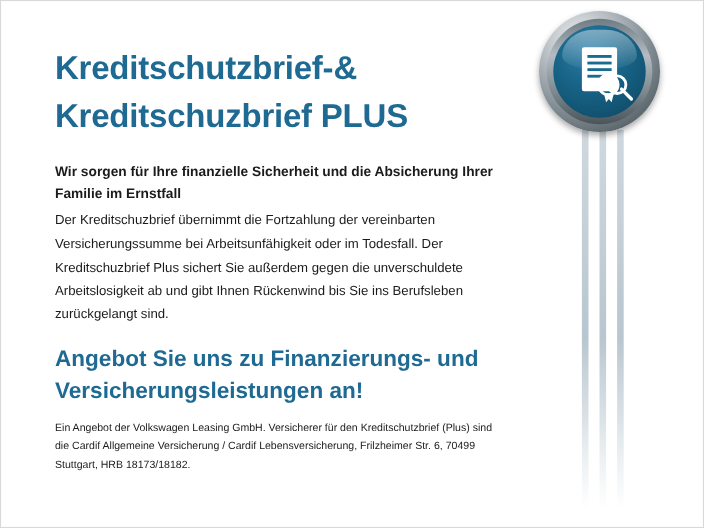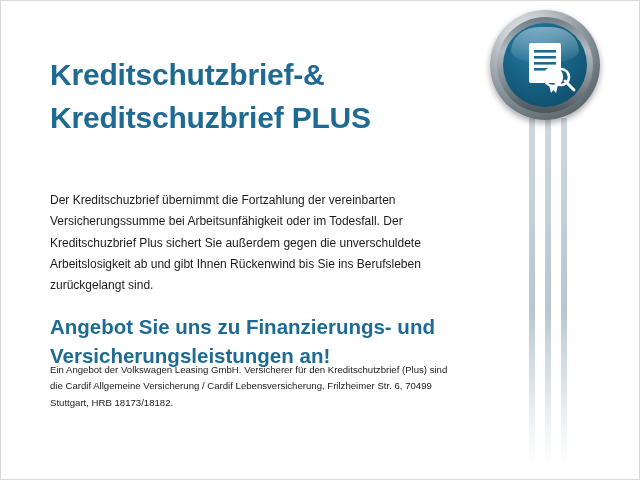--- a/index.html
+++ b/index.html
@@ -87,21 +87,21 @@
     width: 68px; height: 36px;
     border-radius: 50% 50% 55% 55% / 80% 80% 40% 40%;
     background: linear-gradient(to bottom, rgba(255,255,255,0.42), rgba(255,255,255,0.04));
   }
   .seal svg { position: absolute; left: 13px; top: 13px; }
 
   
   .headline {
     position: absolute;
     left: 50px;
-    top: 34px;
+    top: 22px;
     width: 430px;
     color: #1f6a92;
     font-size: 30px;
     font-weight: bold;
     line-height: 1.42;
     letter-spacing: -0.2px;
   }
   .headline .l2 { display: block; }
 
   
@@ -136,21 +136,21 @@
     color: #1f6a92;
     font-size: 20.5px;
     font-weight: bold;
     line-height: 1.45;
   }
 
   
   .legal {
     position: absolute;
     left: 50px;
-    top: 352px;
+    top: 372px;
     width: 400px;
     color: #1b1b1b;
     font-size: 9.6px;
     line-height: 1.72;
   }
 </style>
 </head>
 <body>
 
 <div id="page">
@@ -178,20 +178,21 @@
       <path d="M62 58 l9 9" stroke="#ffffff" stroke-width="3" stroke-linecap="round" fill="none"></path>
       <circle cx="58" cy="54" r="8" fill="none" stroke="#ffffff" stroke-width="2.6"></circle>
     </svg>
   </div>
 
   <h1 class="headline">
     <span class="l1">Kreditschutzbrief-&amp;</span>
     <span class="l2">Kreditschuzbrief PLUS</span>
   </h1>
 
+  <p class="lead">Wir sorgen für Ihre finanzielle Sicherheit und die Absicherung Ihrer Familie im Ernstfall</p>
 
   <p class="body-par">Der Kreditschuzbrief übernimmt die Fortzahlung der vereinbarten Versicherungssumme bei Arbeitsunfähigkeit oder im Todesfall. Der Kreditschuzbrief Plus sichert Sie außerdem gegen die unverschuldete Arbeitslosigkeit ab und gibt Ihnen Rückenwind bis Sie ins Berufsleben zurückgelangt sind.</p>
 
   <p class="cta">Angebot Sie uns zu Finanzierungs- und Versicherungsleistungen an!</p>
 
   <p class="legal">Ein Angebot der Volkswagen Leasing GmbH. Versicherer für den Kreditschutzbrief (Plus) sind die Cardif Allgemeine Versicherung / Cardif Lebensversicherung, Frilzheimer Str. 6, 70499 Stuttgart, HRB 18173/18182.</p>
 
 </div>
 
 </body></html>

